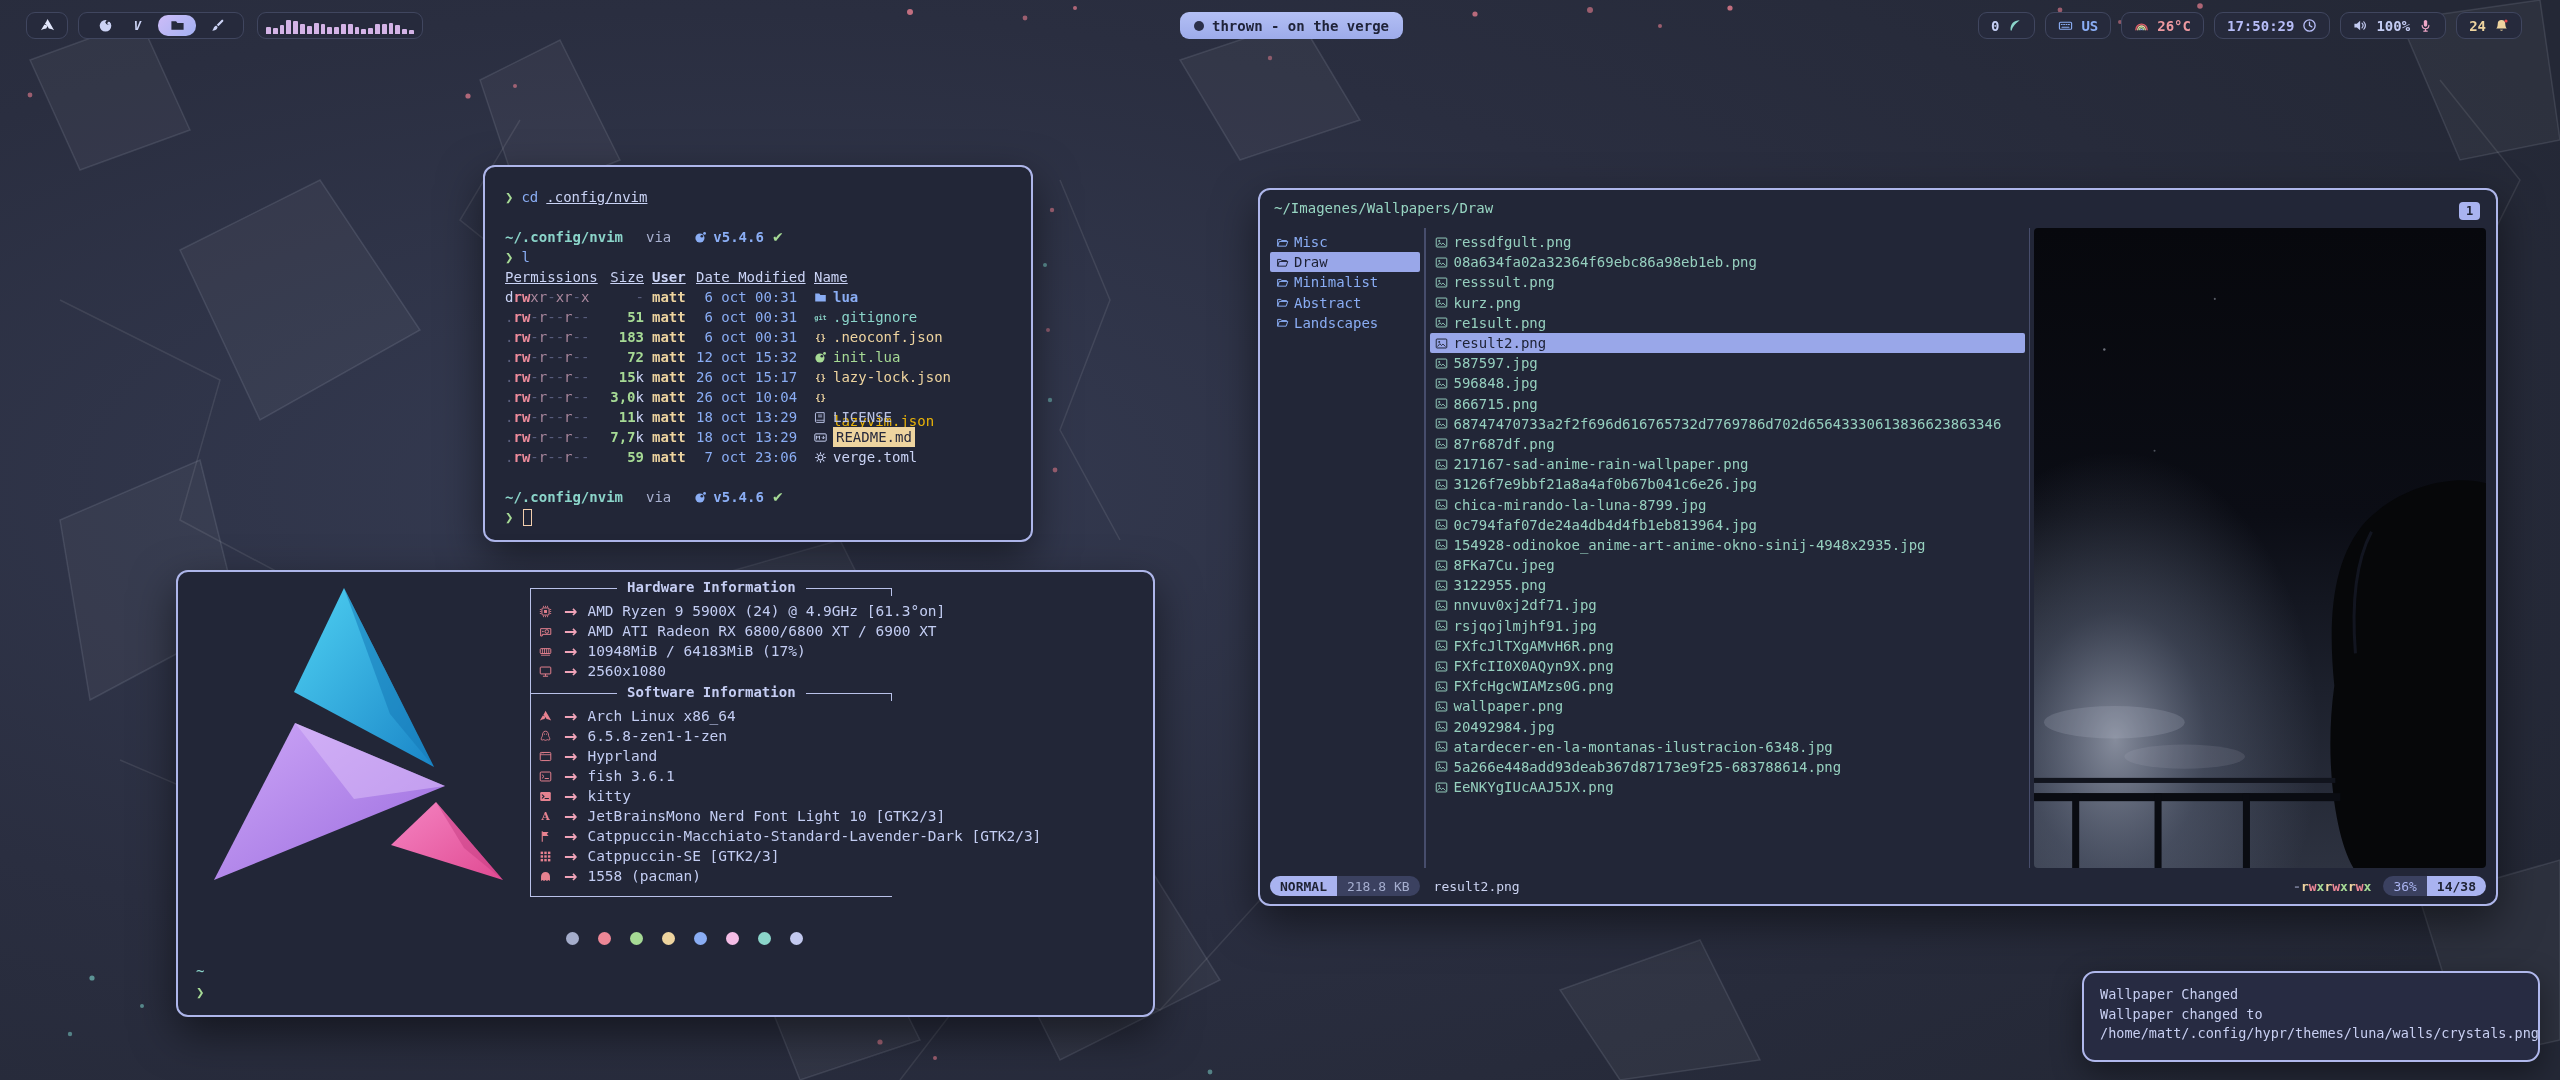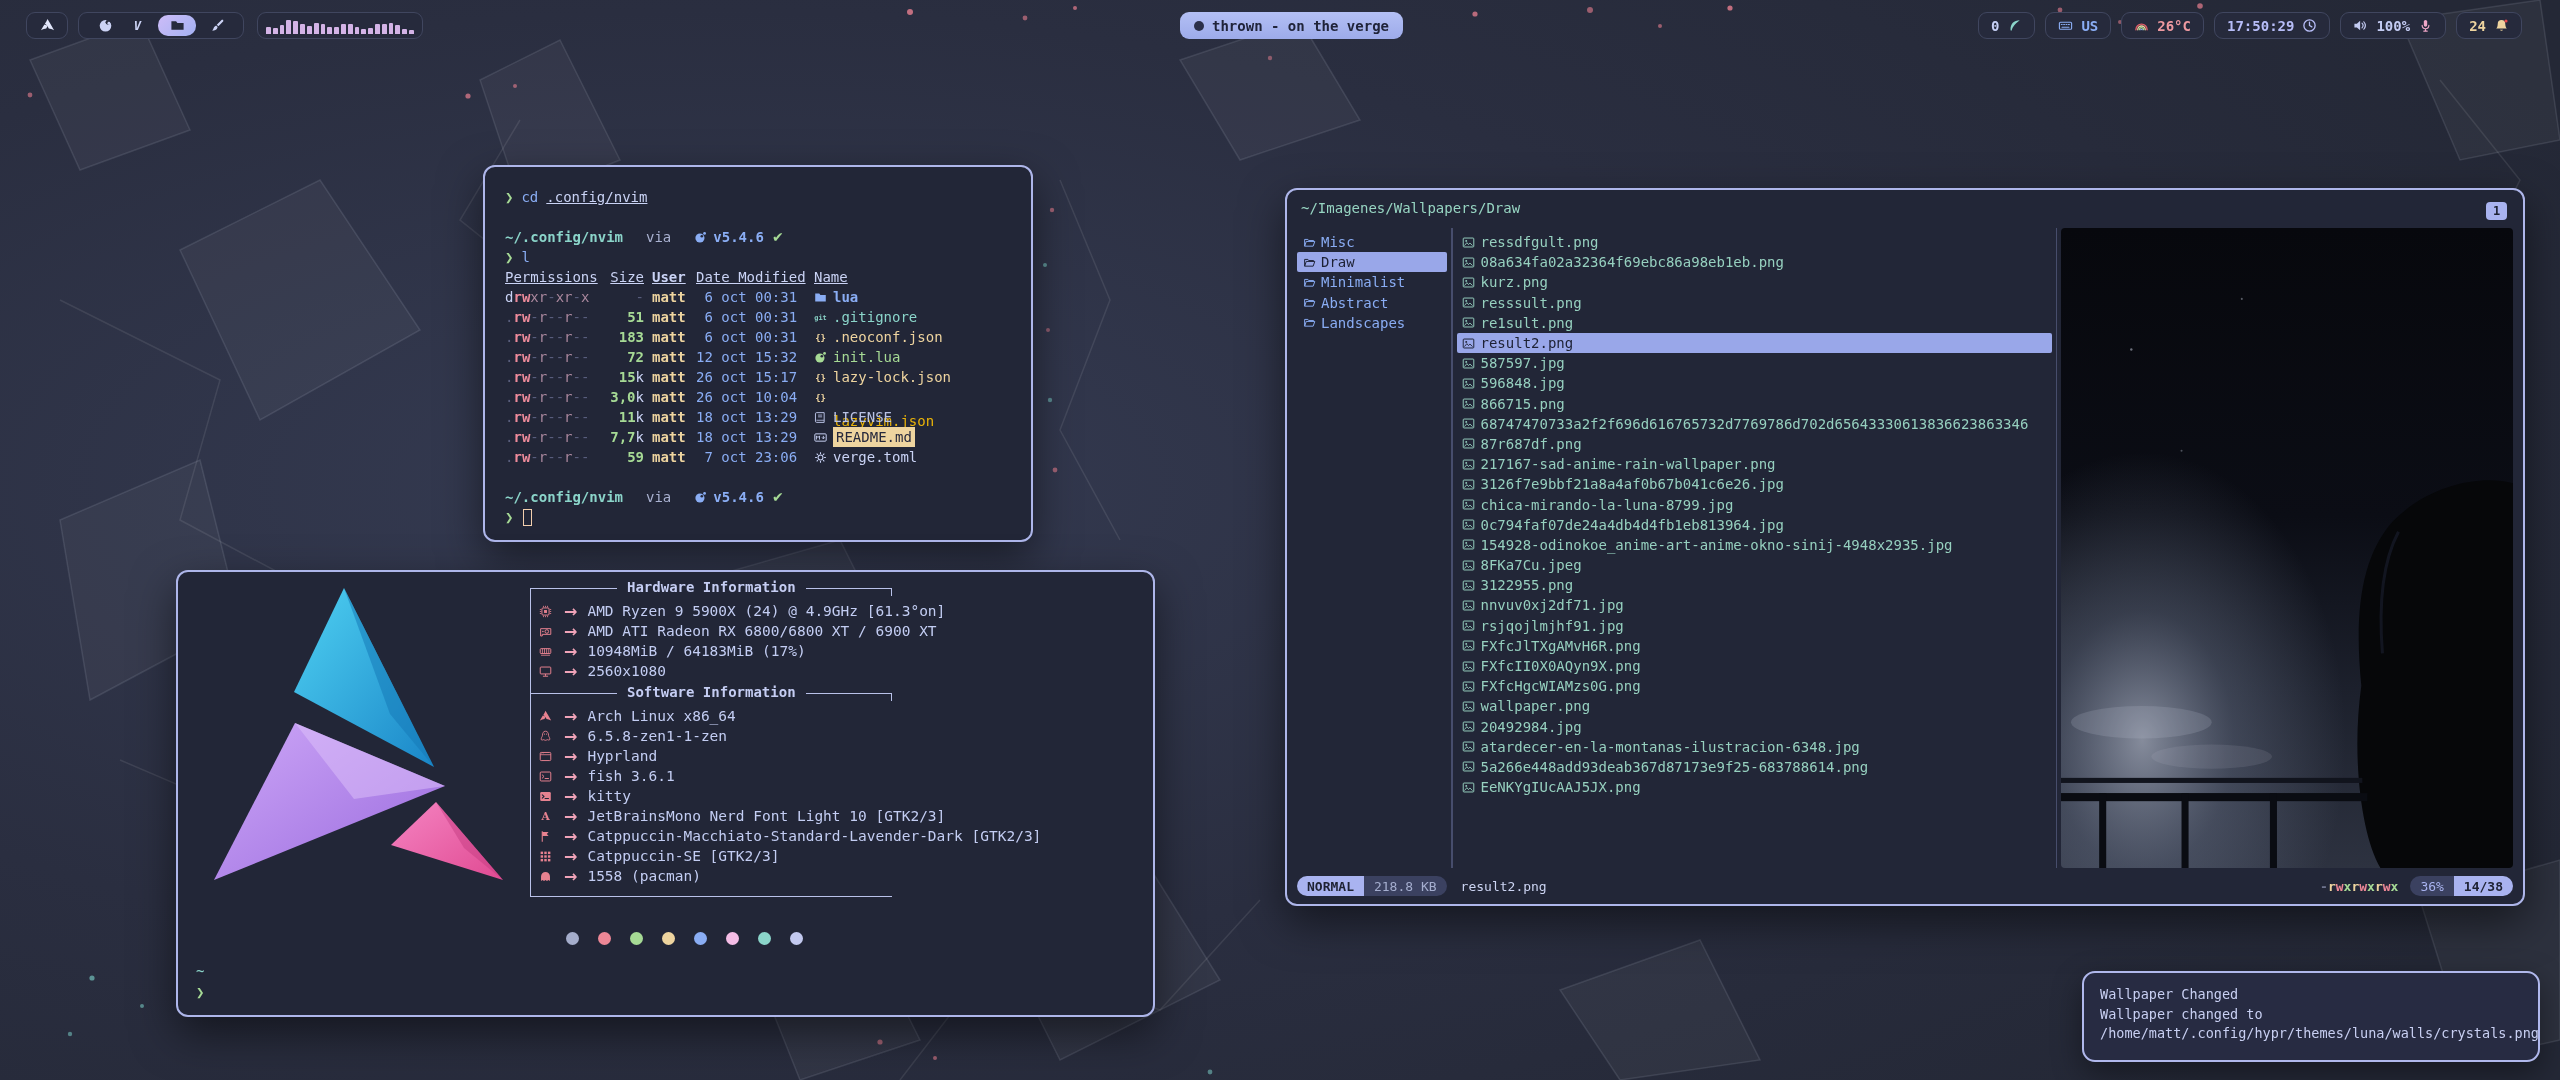--- a/index.html
+++ b/index.html
@@ -70,21 +70,21 @@
   .frow .icn svg { width:13px; height:13px; }
   .frow .arr { color:#f0a3b8; font-weight:bold; margin:0 10px 0 12px; font-family:"DejaVu Sans",sans-serif; }
   .frow .ftext { color:#c3cdf3; font-size:14.5px; }
   #fetch-dots { position:absolute; left:388px; top:360px; display:flex; gap:19px; }
   #fetch-dots .dot { width:13px; height:13px; border-radius:50%; }
   #fetch-prompt { position:absolute; left:18px; bottom:12px; font-size:14px; line-height:21px; }
   #fetch-prompt .tld { color:#8bd5ca; }
   #fetch-prompt .sym { color:#a6da95; font-weight:bold; }
 
   
-  #fm { left:1258px; top:188px; width:1240px; height:718px;margin-left:27px; }
+  #fm { left:1258px; top:188px; width:1240px; height:718px; }
   #fm-path { position:absolute; left:14px; top:10px; font-size:14px; color:#97d5c2; }
   #fm-badge { position:absolute; right:16px; top:12px; width:21px; height:18px; background:#a9b3f0;
     color:#1e2233; font-size:12px; font-weight:bold; border-radius:4px;
     display:flex; align-items:center; justify-content:center; }
   #fm-body { position:absolute; left:10px; right:10px; top:38px; bottom:36px; display:flex; }
   #fm-side { width:150px; padding-top:4px; }
   .side-item { height:20.2px; display:flex; align-items:center; gap:5px; padding:0 6px;
     color:#8aadf4; font-size:14px; border-radius:2px; }
   .side-item svg { width:13px; height:13px; flex:none; }
   .side-item.sel { background:#99a7e9; color:#1d2134; }
@@ -644,31 +644,31 @@
           <span>08a634fa02a32364f69ebc86a98eb1eb.png</span>
         </div>
         <div class="file-row">
           <span class="icn" style="display:inline-flex;color:#96d0bf">
             <svg viewBox="0 0 16 16" fill="none" stroke="currentColor">
               <rect x="1.5" y="2.5" width="13" height="11" rx="1" stroke-width="1.2"></rect>
               <circle cx="5.2" cy="6" r="1.2" fill="currentColor" stroke="none"></circle>
               <path d="M3 11.8l3-3.6 2 2.3 1.8-1.8 3.2 3.1" stroke-width="1.1"></path>
             </svg>
           </span>
+          <span>resssult.png</span>
+        </div>
+        <div class="file-row">
+          <span class="icn" style="display:inline-flex;color:#96d0bf">
+            <svg viewBox="0 0 16 16" fill="none" stroke="currentColor">
+              <rect x="1.5" y="2.5" width="13" height="11" rx="1" stroke-width="1.2"></rect>
+              <circle cx="5.2" cy="6" r="1.2" fill="currentColor" stroke="none"></circle>
+              <path d="M3 11.8l3-3.6 2 2.3 1.8-1.8 3.2 3.1" stroke-width="1.1"></path>
+            </svg>
+          </span>
           <span>kurz.png</span>
-        </div>
-        <div class="file-row">
-          <span class="icn" style="display:inline-flex;color:#96d0bf">
-            <svg viewBox="0 0 16 16" fill="none" stroke="currentColor">
-              <rect x="1.5" y="2.5" width="13" height="11" rx="1" stroke-width="1.2"></rect>
-              <circle cx="5.2" cy="6" r="1.2" fill="currentColor" stroke="none"></circle>
-              <path d="M3 11.8l3-3.6 2 2.3 1.8-1.8 3.2 3.1" stroke-width="1.1"></path>
-            </svg>
-          </span>
-          <span>resssult.png</span>
         </div>
         <div class="file-row">
           <span class="icn" style="display:inline-flex;color:#96d0bf">
             <svg viewBox="0 0 16 16" fill="none" stroke="currentColor">
               <rect x="1.5" y="2.5" width="13" height="11" rx="1" stroke-width="1.2"></rect>
               <circle cx="5.2" cy="6" r="1.2" fill="currentColor" stroke="none"></circle>
               <path d="M3 11.8l3-3.6 2 2.3 1.8-1.8 3.2 3.1" stroke-width="1.1"></path>
             </svg>
           </span>
           <span>re1sult.png</span>

